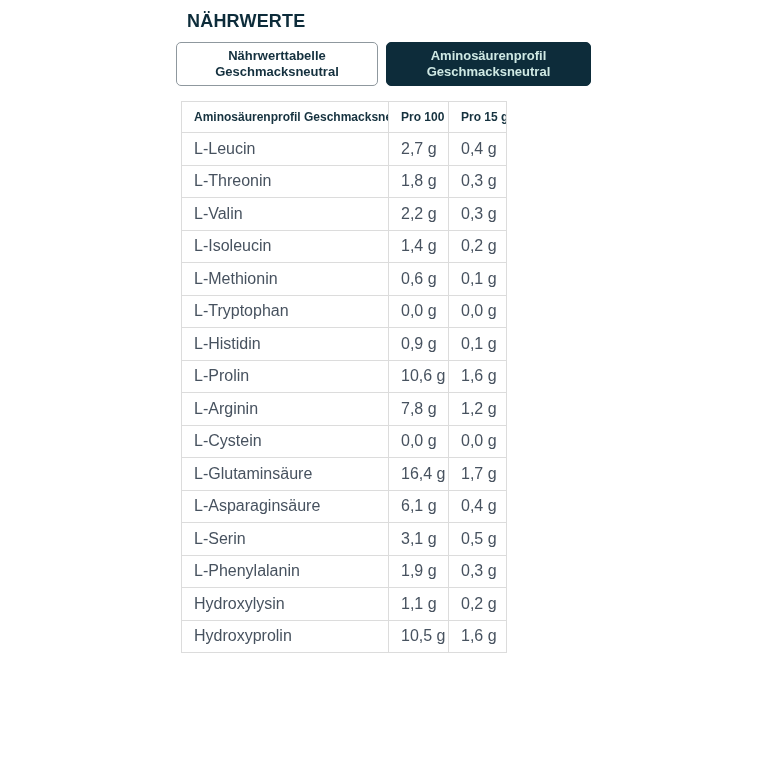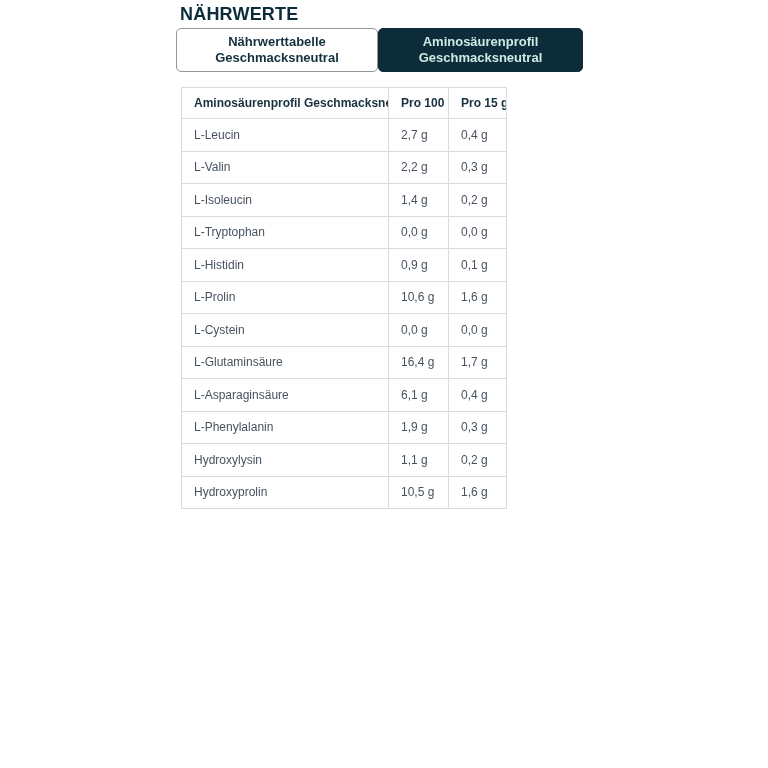--- a/index.html
+++ b/index.html
@@ -11,31 +11,31 @@
     font-family: "Liberation Sans", "DejaVu Sans", sans-serif;
     overflow: hidden;
   }
   .page {
     position: absolute;
     left: 176px;
     top: 0;
     width: 420px;
   }
   .section-title {
-    margin: 4px;
+    margin: 11px;
     padding-top: 0px;
     font-size: 18px;
     font-weight: 700;
     letter-spacing: 0.2px;
     color: #0d2c3a;
     line-height: 20px;
   }
   .tab-bar {
     display: flex;
-    gap: 0;
+    gap: 8px;
     margin-top: 3px;
   }
   .tab {
     box-sizing: border-box;
     height: 44px;
     border-radius: 5px;
     font-family: "Liberation Sans", "DejaVu Sans", sans-serif;
     font-size: 13px;
     font-weight: 700;
     line-height: 16px;
@@ -75,21 +75,21 @@
     white-space: nowrap;
   }
   .amino-table th {
     height: 30px;
     font-size: 12px;
     font-weight: 700;
     color: #16323f;
   }
   .amino-table td {
     height: 31.5px;
-    font-size: 12px;
+    font-size: 16px;
     font-weight: 400;
     color: #47525f;
   }
   .col-name   { width: 207px; }
   .col-per100 { width: 60px;  }
   .col-per15  { width: 58px;  }
 </style>
 </head>
 <body>
 
@@ -115,60 +115,80 @@
         <th>Pro 15 g</th>
       </tr>
     </thead>
     <tbody id="table-body">
         <tr>
           <td>L-Leucin</td>
           <td>2,7 g</td>
           <td>0,4 g</td>
         </tr>
         <tr>
+          <td>L-Threonin</td>
+          <td>1,8 g</td>
+          <td>0,3 g</td>
+        </tr>
+        <tr>
           <td>L-Valin</td>
           <td>2,2 g</td>
           <td>0,3 g</td>
         </tr>
         <tr>
           <td>L-Isoleucin</td>
           <td>1,4 g</td>
           <td>0,2 g</td>
         </tr>
         <tr>
+          <td>L-Methionin</td>
+          <td>0,6 g</td>
+          <td>0,1 g</td>
+        </tr>
+        <tr>
           <td>L-Tryptophan</td>
           <td>0,0 g</td>
           <td>0,0 g</td>
         </tr>
         <tr>
           <td>L-Histidin</td>
           <td>0,9 g</td>
           <td>0,1 g</td>
         </tr>
         <tr>
           <td>L-Prolin</td>
           <td>10,6 g</td>
           <td>1,6 g</td>
         </tr>
         <tr>
+          <td>L-Arginin</td>
+          <td>7,8 g</td>
+          <td>1,2 g</td>
+        </tr>
+        <tr>
           <td>L-Cystein</td>
           <td>0,0 g</td>
           <td>0,0 g</td>
         </tr>
         <tr>
           <td>L-Glutaminsäure</td>
           <td>16,4 g</td>
           <td>1,7 g</td>
         </tr>
         <tr>
           <td>L-Asparaginsäure</td>
           <td>6,1 g</td>
           <td>0,4 g</td>
         </tr>
         <tr>
+          <td>L-Serin</td>
+          <td>3,1 g</td>
+          <td>0,5 g</td>
+        </tr>
+        <tr>
           <td>L-Phenylalanin</td>
           <td>1,9 g</td>
           <td>0,3 g</td>
         </tr>
         <tr>
           <td>Hydroxylysin</td>
           <td>1,1 g</td>
           <td>0,2 g</td>
         </tr>
         <tr>

